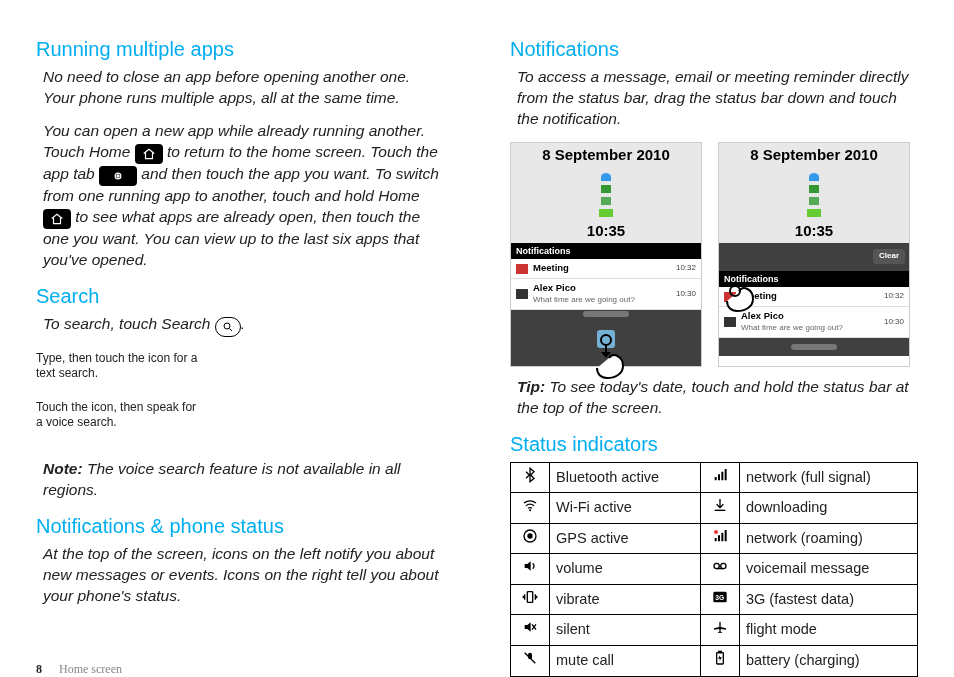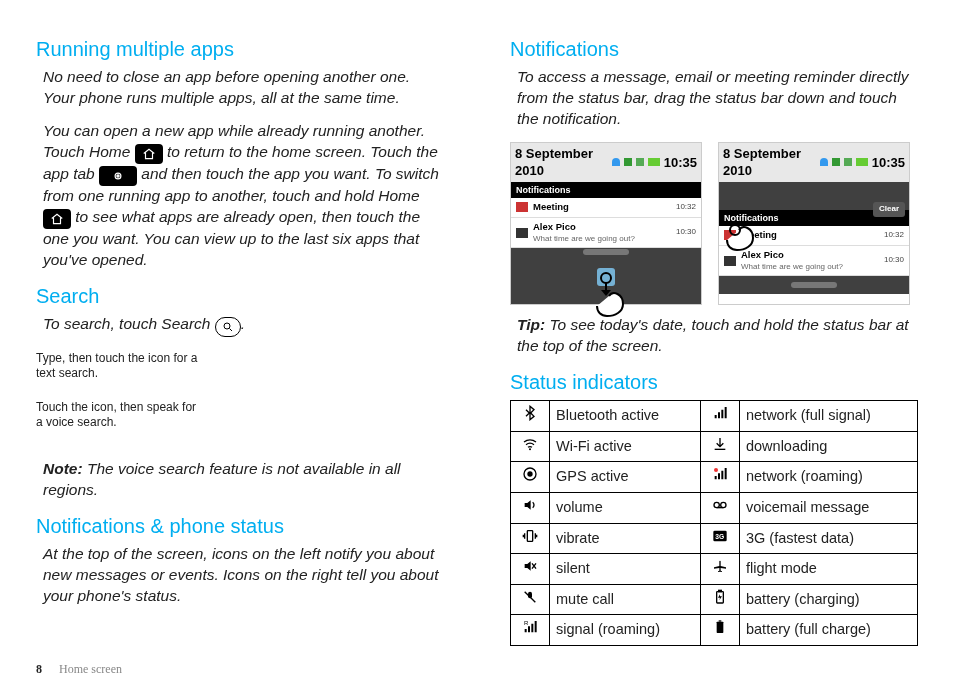--- a/index.html
+++ b/index.html
@@ -120,23 +120,24 @@
     font-size: 9px;
     color: #000;
     position: relative;
     border:1px solid #ccc;
   }
   .statusbar {
     display: flex;
     align-items: center;
     background: #e8e8e8;
     padding: 2px 4px;
-    font-size: 13px;
+    font-size: 15px;
     font-weight: 700;
     gap:4px;
+    flex-direction:column;
   }
   .statusbar .grow { flex:1; }
   .sb-ic { width:10px;height:8px; background:#2a6; display:inline-block; }
   .sb-ic.wifi { background:#39e; width:10px; border-radius:50% 50% 0 0; }
   .sb-ic.sig { background:#5a5; }
   .sb-ic.bat { background:#6c3; width:14px; }
   .shade-head {
     background:#000;color:#fff;font-weight:700;padding:2px 5px;font-size:9px;
   }
   .notif {
@@ -289,21 +290,21 @@
         <div class="statusbar">
           <span>8 September 2010</span>
           <span class="grow"></span>
           <span class="sb-ic wifi"></span>
           <span class="sb-ic" style="background:#393"></span>
           <span class="sb-ic sig"></span>
           <span class="sb-ic bat"></span>
           <span>10:35</span>
         </div>
         <div style="height:28px;background:#404040;position:relative">
-          <span class="clearbtn" style="top:20px">Clear</span>
+          <span class="clearbtn" style="top:6px">Clear</span>
         </div>
         <div class="shade-head">Notifications</div>
         <div class="notif" style="position:relative">
           <span class="ic"></span>
           <span class="lbl">Meeting</span>
           <span class="time">10:32</span>
           <div style="position:absolute;left:2px;top:-2px">
             <svg width="40" height="38" viewBox="0 0 40 38">
               <path d="M18 6 c4 -6 14 -2 14 8 c0 8 -8 12 -16 12 c-6 0 -10 -4 -10 -10" fill="#fff" stroke="#000" stroke-width="2"></path>
               <circle cx="14" cy="6" r="5" fill="none" stroke="#000" stroke-width="2"></circle>

